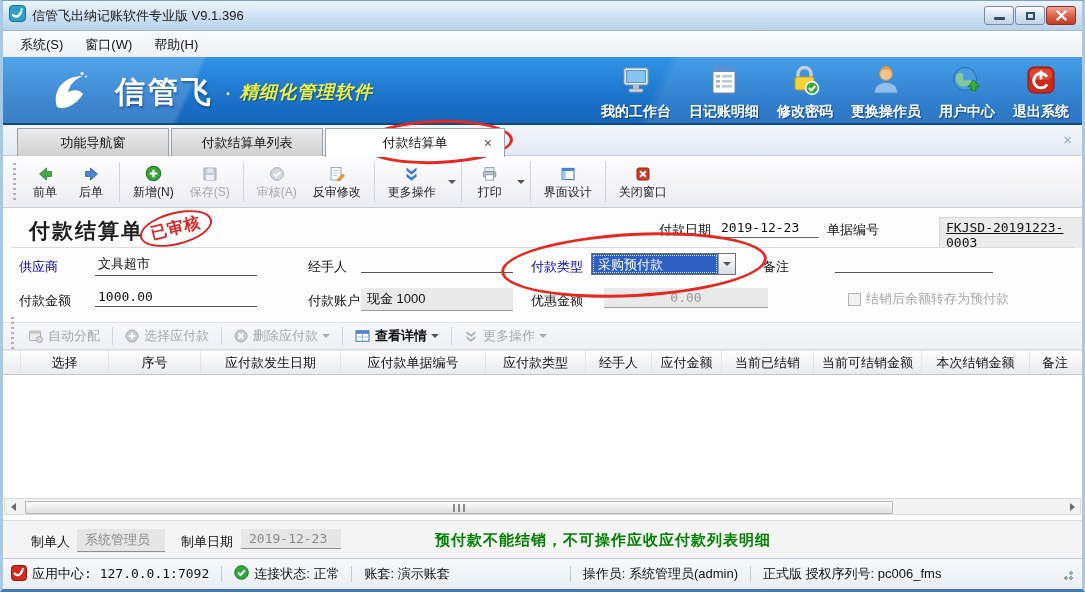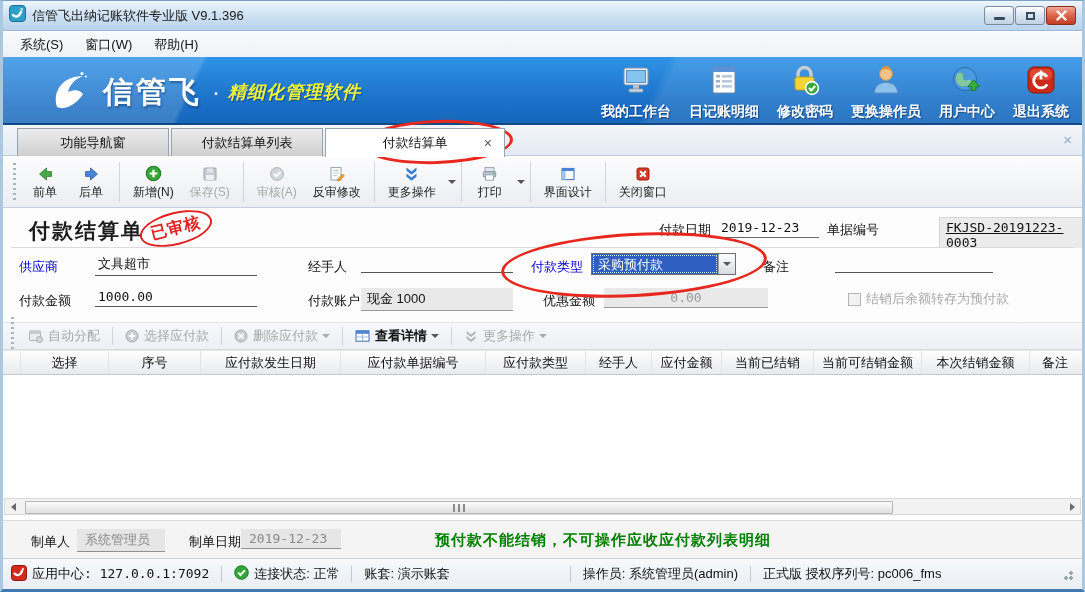--- a/index.html
+++ b/index.html
@@ -32,21 +32,21 @@
     background:linear-gradient(#f8fafc,#eef1f5); display:flex; align-items:center; padding-left:6px; }
   .menubar .mi{ font-size:13px; color:#111; padding:3px 11px; }
 
   
   .banner{ position:absolute; top:56px; left:0; right:0; height:68px;
     background:
       linear-gradient(115deg, rgba(255,255,255,.16) 0 18%, rgba(255,255,255,0) 18.5% 60%, rgba(255,255,255,.10) 61%),
       linear-gradient(#2f93e6,#1a6fc6 70%,#1667ba);
     border-bottom:2px solid #0f4a86; }
   .brand{ position:absolute; left:42px; top:10px; display:flex; align-items:center; }
-  .brand-name{ color:#fff; font-size:30px; font-weight:bold; letter-spacing:3px; margin-left:12px;
+  .brand-name{ color:#fff; font-size:30px; font-weight:bold; letter-spacing:3px; margin-left:24px;
     text-shadow:1px 2px 2px rgba(0,40,90,.45); }
   .brand-dot{ color:#fff; font-size:24px; margin:0 8px 0 10px; }
   .brand-slogan{ color:#eef23c; font-size:18px; font-weight:bold; font-style:italic; letter-spacing:1px;
     text-shadow:1px 1px 1px rgba(0,40,90,.5); }
   .banner-actions{ position:absolute; right:4px; top:5px; display:flex; align-items:flex-end; }
   .baction{ display:flex; flex-direction:column; align-items:center; padding:2px 9px; cursor:pointer; }
   .baction .blabel{ color:#fff; font-weight:bold; font-size:14px; margin-top:3px; white-space:nowrap;
     text-shadow:1px 1px 1px rgba(0,30,70,.55); }
 
   
@@ -422,21 +422,21 @@
           <span class="dd-arrow"></span>
         </span>
     </div>
     <span class="flabel" style="left:760px; top:10px;">备注</span>
     <span class="fvalue" style="left:832px; top:6px; width:158px; height:19px;"></span>
 
     <span class="flabel" style="left:16px; top:44px;">付款金额</span>
     <span class="fvalue mono" style="left:92px; top:40px; width:162px;">1000.00</span>
     <span class="flabel" style="left:305px; top:44px;">付款账户</span>
     <span class="fgray" style="left:358px; top:40px; width:152px;">现金 1000</span>
-    <span class="flabel" style="left:528px; top:44px;margin-left:12px;">优惠金额</span>
+    <span class="flabel" style="left:528px; top:44px;">优惠金额</span>
     <span class="fgray dim mono" style="left:601px; top:40px; width:164px;">0.00</span>
     <span class="chk" style="left:845px; top:42px;">
       <span class="box"></span>
       <span>结销后余额转存为预付款</span>
     </span>
   </div>
 
   <div class="subbar">
     <span class="grip"></span>
     <div class="sbtn disabled">
@@ -519,21 +519,21 @@
         <span class="gripmarks"></span>
       </span>
     <span class="harrow" style="margin-left:auto;">
         <span class="tri-right"></span>
       </span>
   </div>
 
   <div class="footer">
     <span class="flabel" style="left:28px; top:12px; position:absolute;">制单人</span>
     <span class="fgraybox" style="left:74px; top:8px; width:88px;">系统管理员</span>
-    <span class="flabel" style="left:186px; top:12px; position:absolute;">制单日期</span>
+    <span class="flabel" style="left:178px; top:12px; position:absolute;">制单日期</span>
     <span class="fgraybox mono" style="left:238px; top:8px; width:100px;">2019-12-23</span>
     <span class="notice">预付款不能结销，不可操作应收应付款列表明细</span>
   </div>
 
   <div class="statusbar">
     <span class="sb-item">
       <span>
         <svg width="16" height="16" viewBox="0 0 16 16">
             <rect x="0.5" y="0.5" width="15" height="15" rx="3" fill="#d42a1e" stroke="#8e160a"></rect>
             <path d="M3.5 8.6c2.4 2.6 6 2 7.8-3.2" stroke="#fff" stroke-width="2.2" fill="none" stroke-linecap="round"></path>

